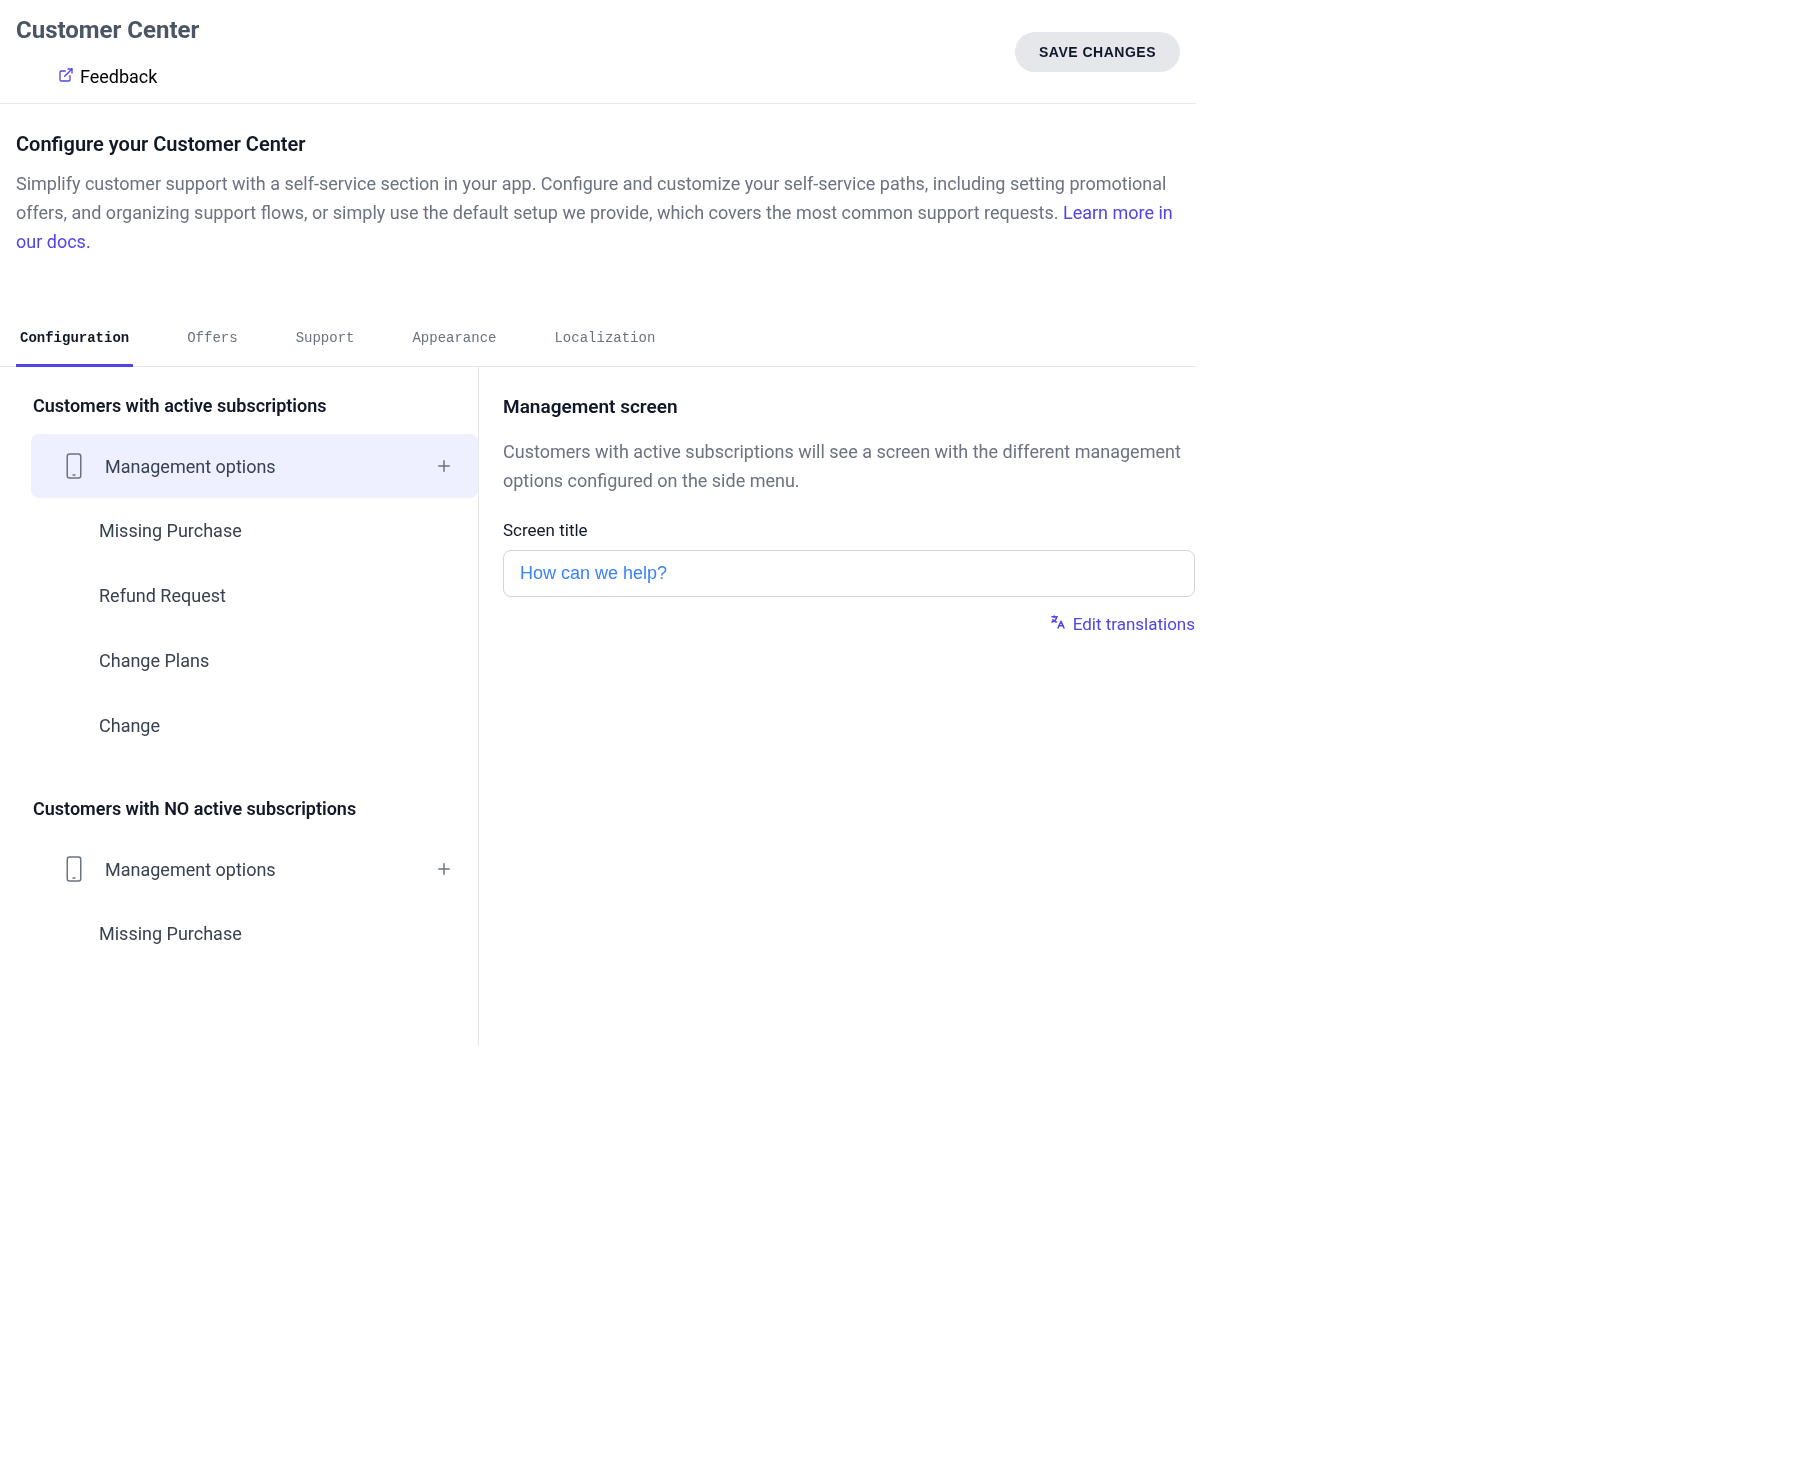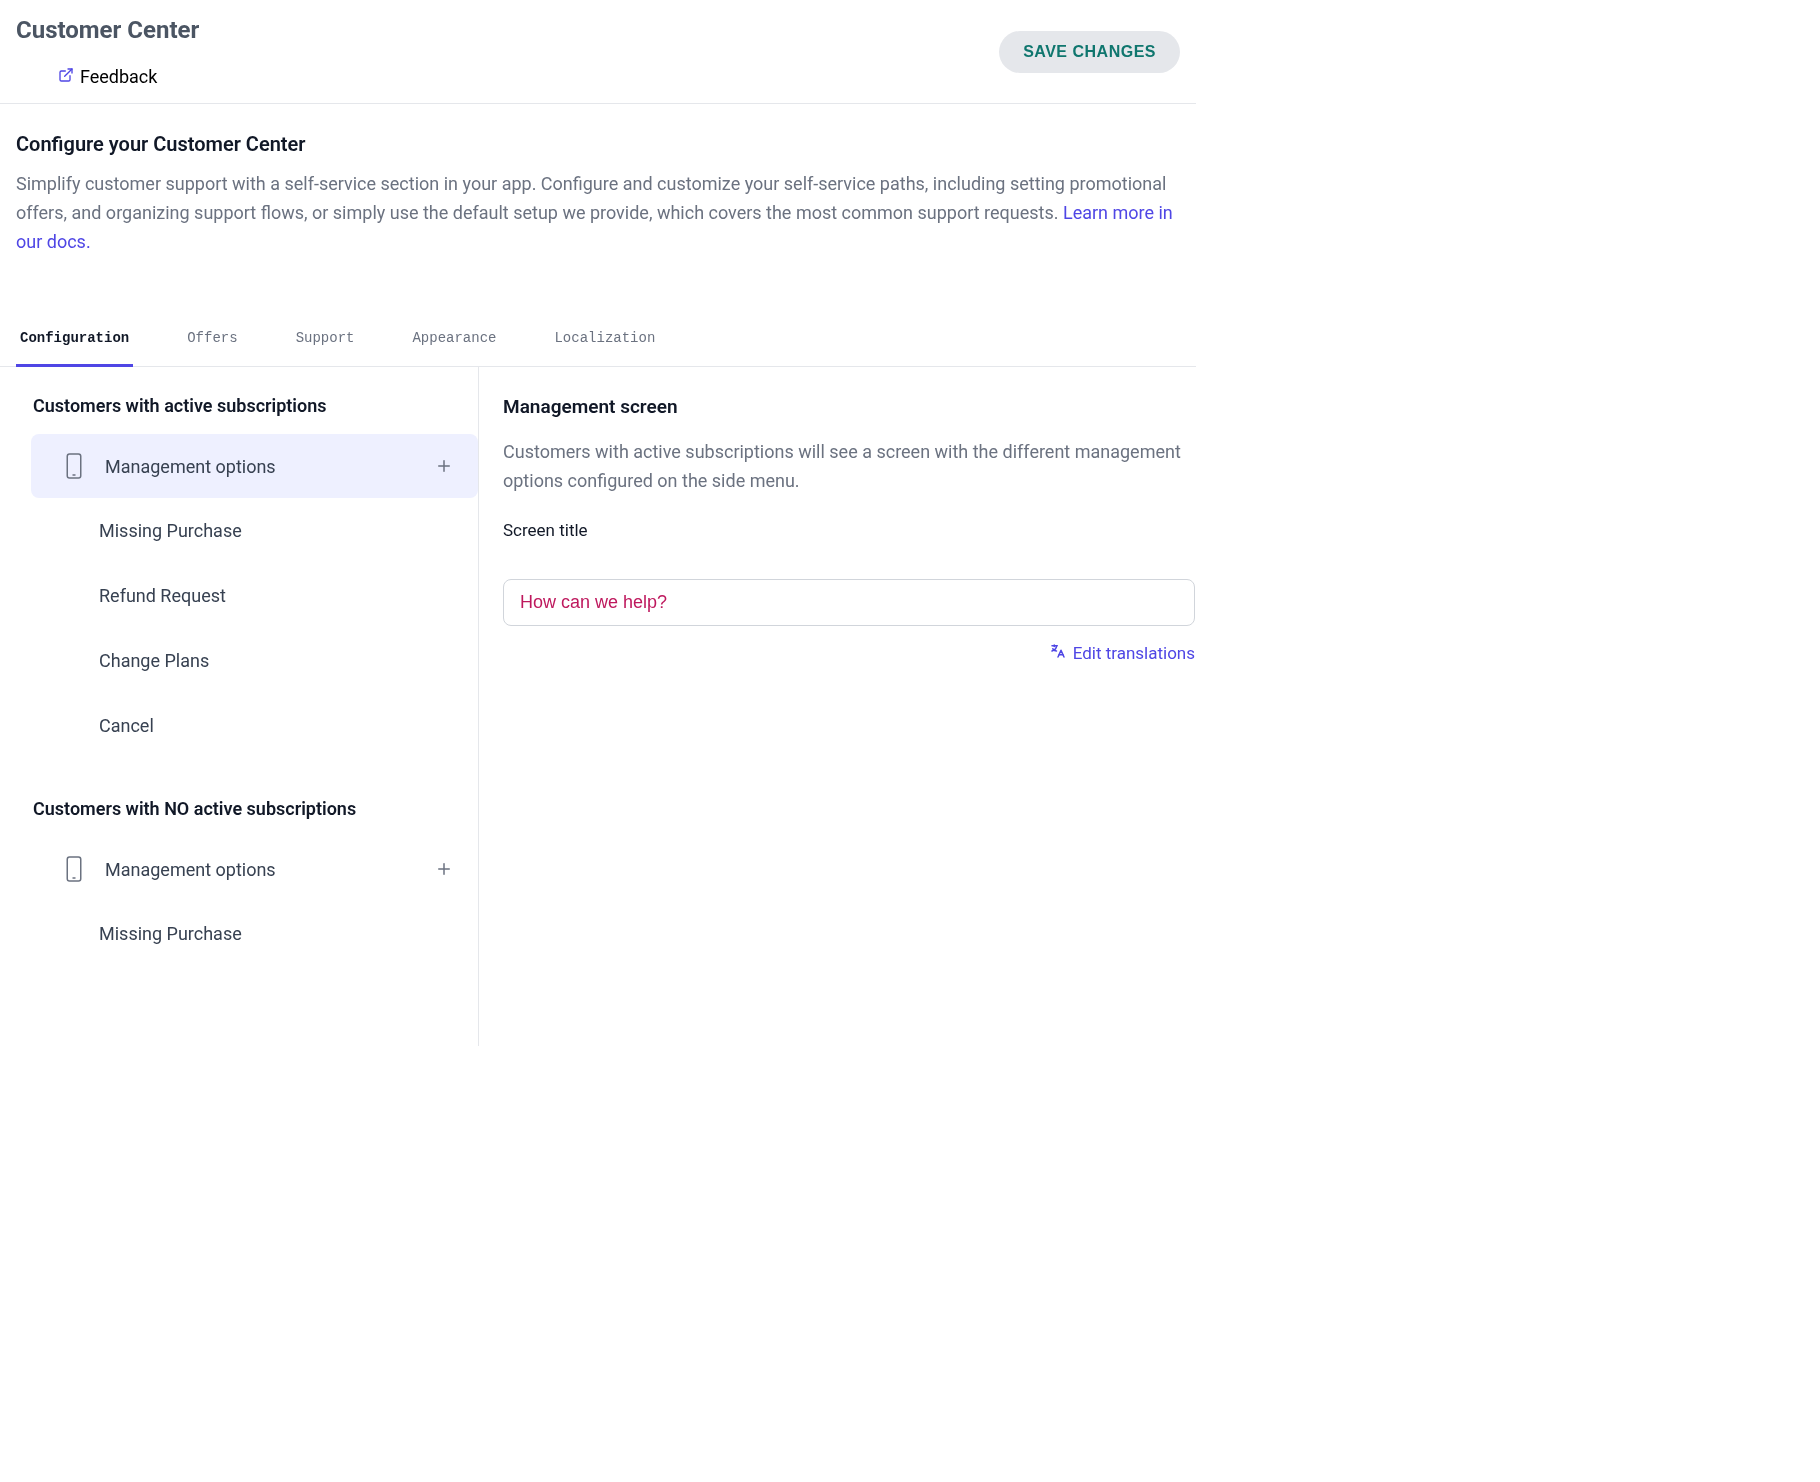--- a/index.html
+++ b/index.html
@@ -45,25 +45,25 @@
       text-decoration: none;
       cursor: pointer;
     }
     .feedback-link svg {
       width: 16px;
       height: 16px;
       stroke: #4f46e5;
     }
     .save-button {
       background: #e5e7eb;
-      color: #0f766e;
+      color: #0f172a;
       border: none;
       border-radius: 24px;
       padding: 12px 24px;
-      font-size: 16px;
+      font-size: 14px;
       font-weight: 700;
       letter-spacing: 0.5px;
       cursor: not-allowed;
     }
     .intro-section {
       padding: 28px 16px 24px 16px;
     }
     .intro-heading {
       font-size: 20px;
       font-weight: 600;
@@ -186,23 +186,22 @@
       font-size: 17px;
       color: #111827;
       margin-bottom: 10px;
     }
     .text-input {
       width: 100%;
       padding: 12px 16px;
       font-size: 18px;
       border: 1px solid #d1d5db;
       border-radius: 8px;
-      color: #be185d;
+      color: #3b82f6;
       outline: none;
-      margin-top: 29px;
     }
     .edit-translations {
       display: flex;
       align-items: center;
       justify-content: flex-end;
       gap: 6px;
       margin-top: 16px;
       color: #4f46e5;
       font-size: 17px;
       cursor: pointer;
@@ -270,21 +269,21 @@
             <svg viewBox="0 0 24 24" stroke-width="2" stroke-linecap="round">
               <line x1="12" y1="5" x2="12" y2="19"></line>
               <line x1="5" y1="12" x2="19" y2="12"></line>
             </svg>
           </span>
         </div>
 
         <div class="sidebar-subitem">Missing Purchase</div>
         <div class="sidebar-subitem">Refund Request</div>
         <div class="sidebar-subitem">Change Plans</div>
-        <div class="sidebar-subitem">Cancel</div>
+        <div class="sidebar-subitem">Change</div>
       </div>
 
       <div class="sidebar-group">
         <div class="sidebar-section-title">Customers with NO active subscriptions</div>
 
         <div class="sidebar-item">
           <span class="sidebar-item-icon">
             <svg viewBox="0 0 24 36" stroke-width="2">
               <rect x="3" y="2" width="18" height="32" rx="3"></rect>
               <line x1="10" y1="30" x2="14" y2="30"></line>

